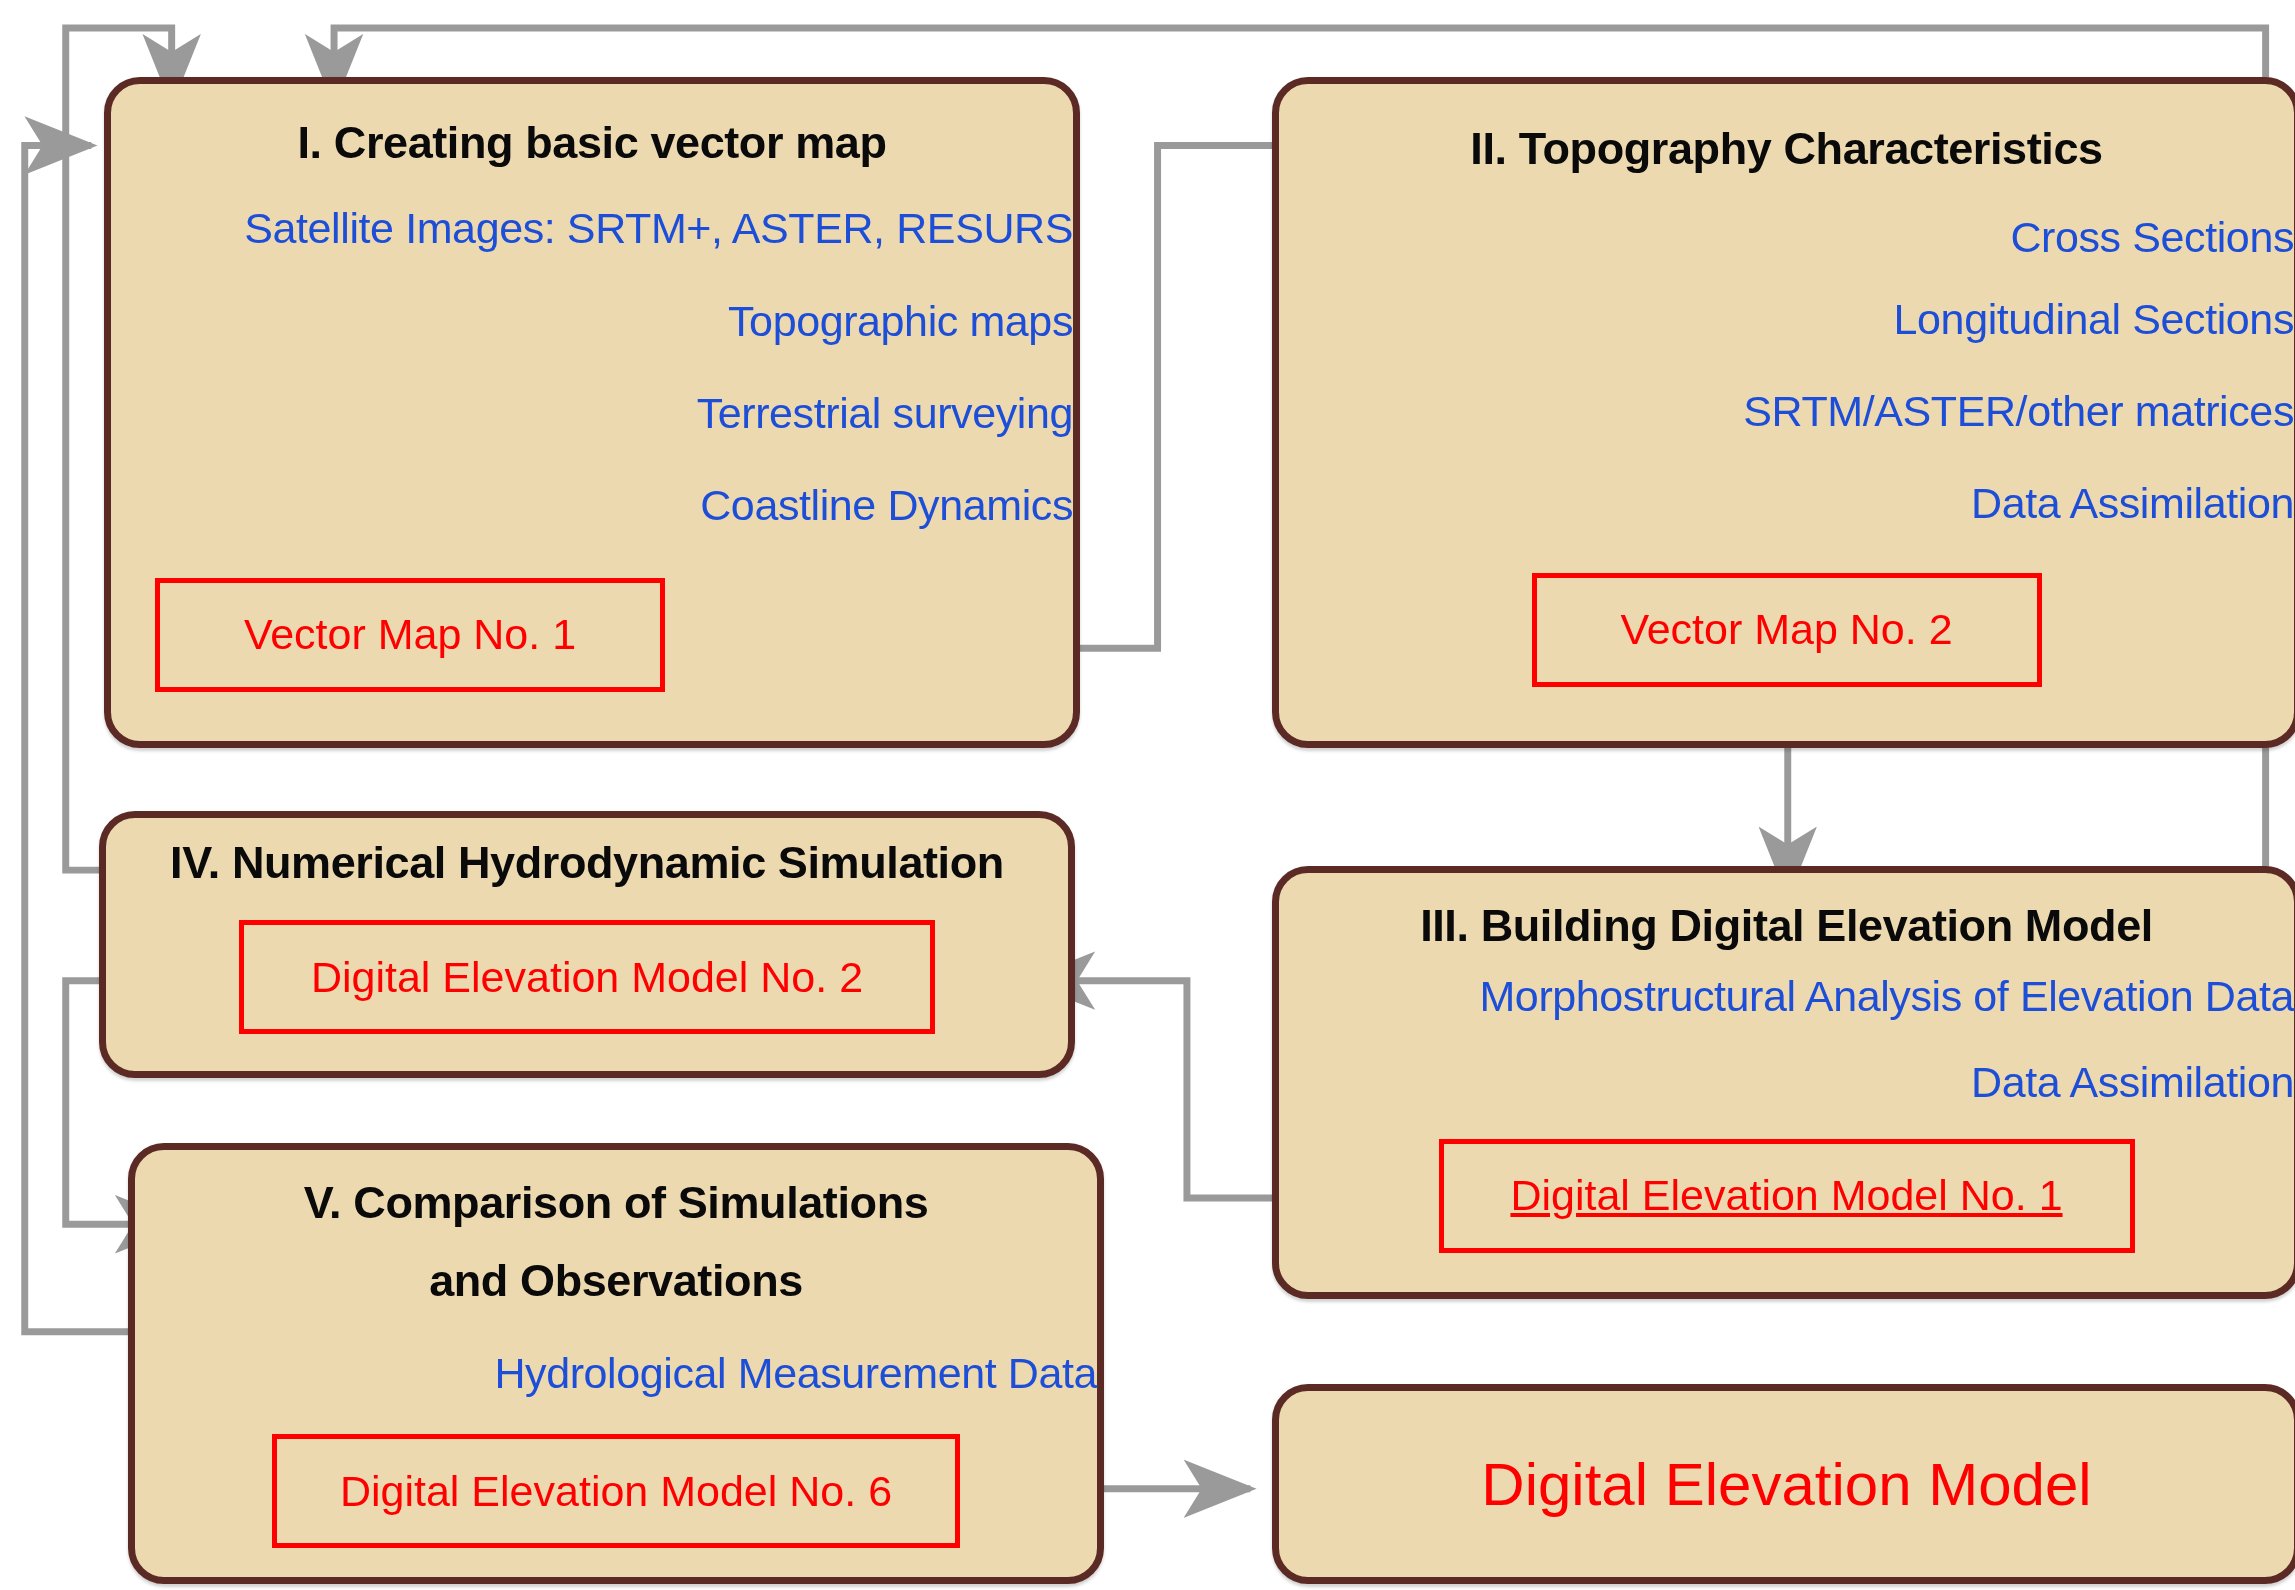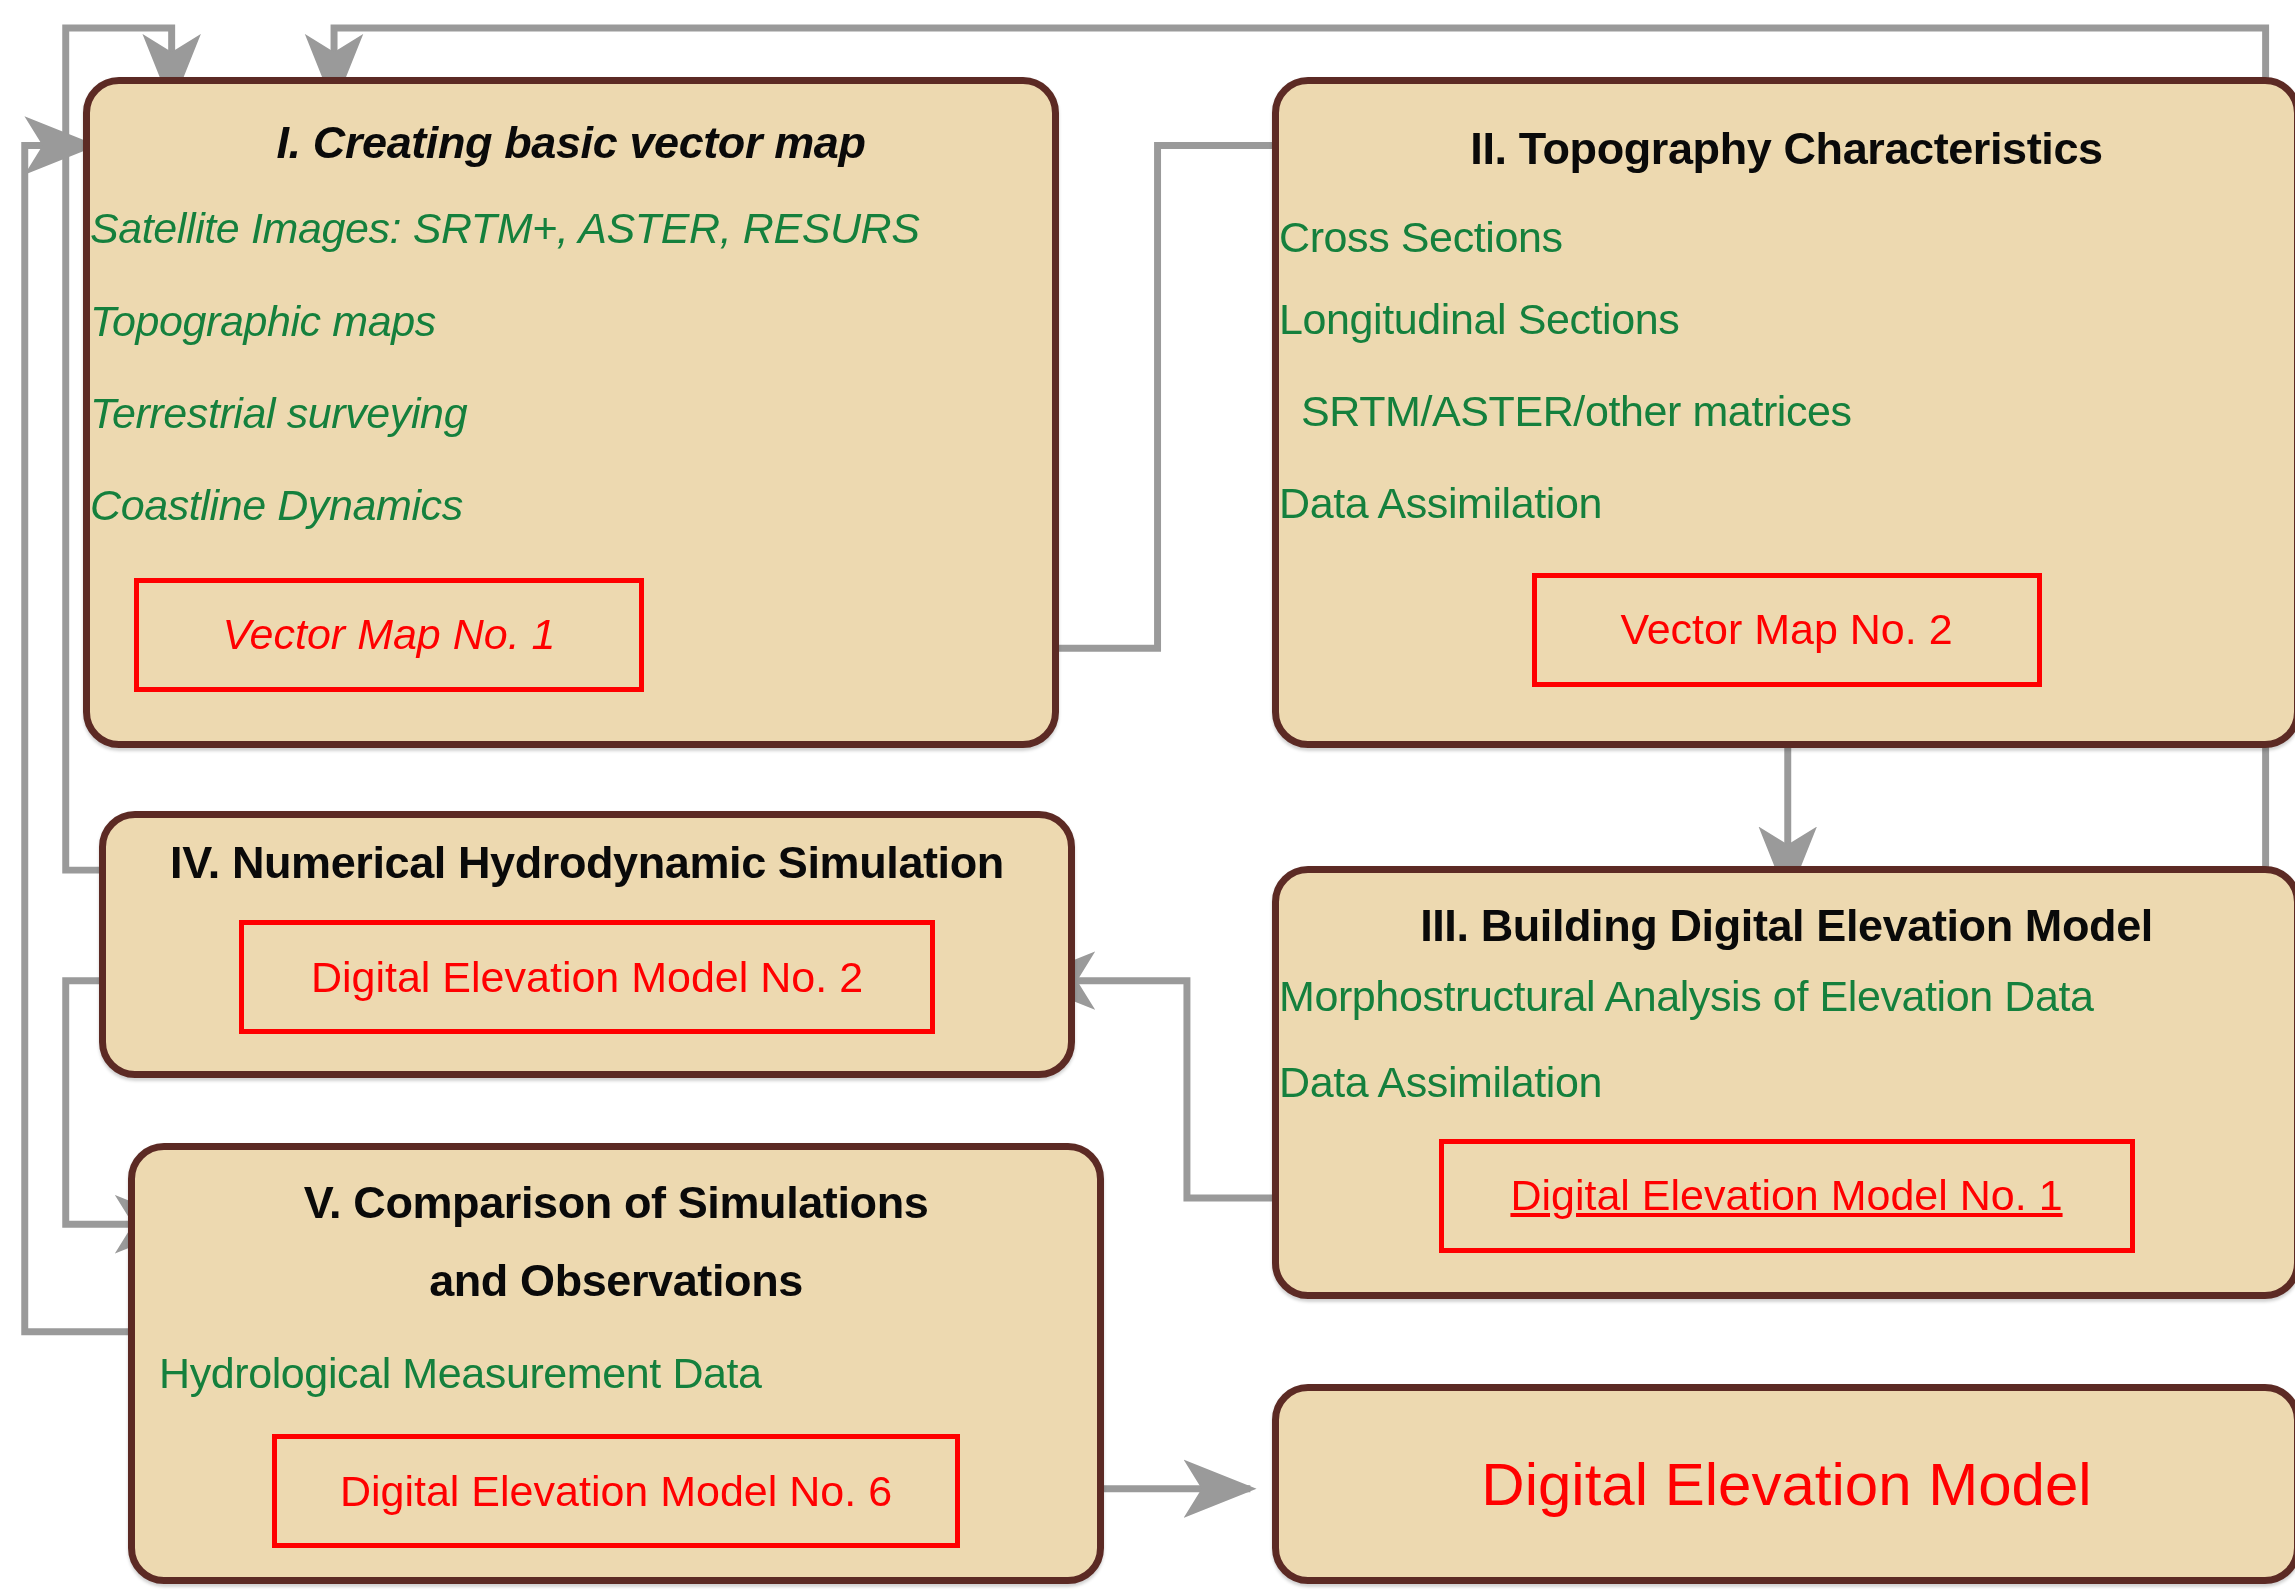--- a/index.html
+++ b/index.html
@@ -37,22 +37,22 @@
   }
   .node-title {
     text-align: center;
     font-weight: bold;
     color: #0a0a0a;
     font-size: 45px;
     line-height: 1.12;
     letter-spacing: -0.4px;
   }
   .node-line {
-    text-align: left;
-    color: #15803d;
+    text-align: right;
+    color: #1d4ed8;
     font-size: 43px;
     line-height: 1.1;
     letter-spacing: -0.4px;
   }
   .chip {
     box-sizing: border-box;
     border: 5.4px solid #FF0000;
     color: #FF0000;
     text-align: center;
     font-size: 43px;
@@ -63,21 +63,21 @@
     margin: 0 auto;
   }
   .chip-big {
     border: none;
     color: #FF0000;
     font-size: 60px;
     text-align: center;
   }
 
   
-  #node-1 { left: 83px; top: 77px; width: 976px; height: 671px; font-style: italic; }
+  #node-1 { left: 104px; top: 77px; width: 976px; height: 671px; }
   #node-1 .node-title { margin-top: 34px; }
   #node-1 .r1 { margin-top: 37px; }
   #node-1 .r2 { margin-top: 45px; }
   #node-1 .r3 { margin-top: 45px; }
   #node-1 .r4 { margin-top: 45px; }
   #node-1 .chip { width: 510px; height: 114px; margin-top: 48px; margin-left: 44px; }
 
   #node-2 { left: 1272px; top: 77px; width: 1029px; height: 671px; }
   #node-2 .node-title { margin-top: 40px; }
   #node-2 .r1 { margin-top: 40px; }

